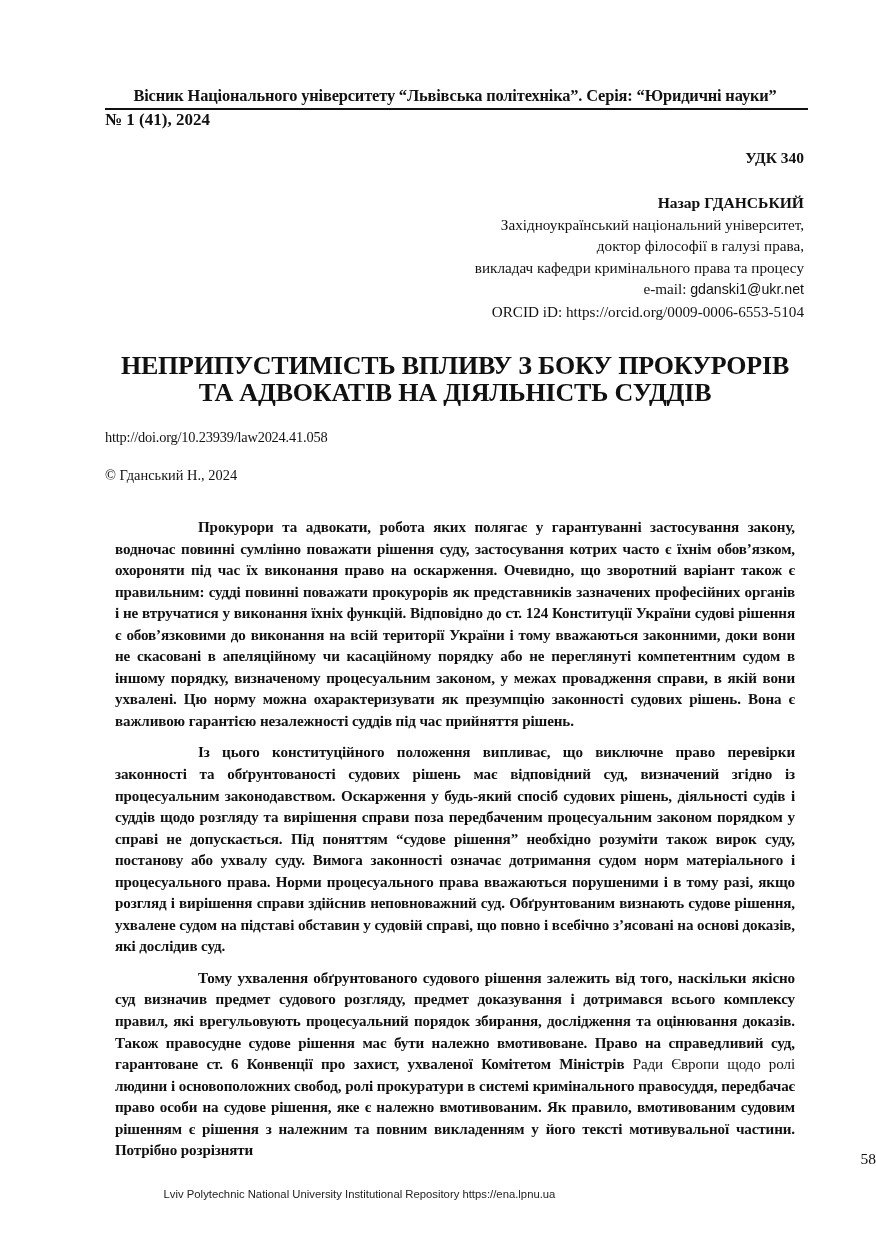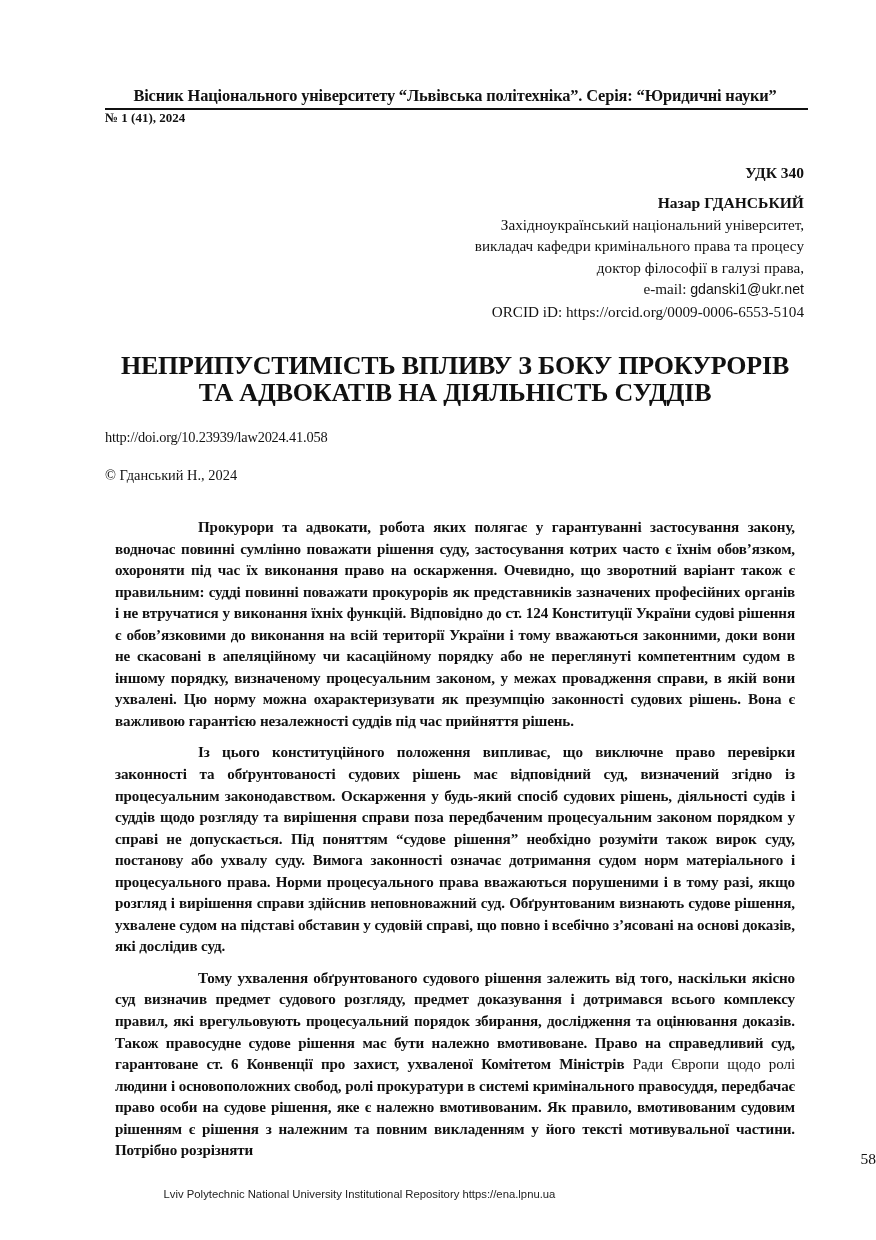--- a/index.html
+++ b/index.html
@@ -7,22 +7,22 @@
       width: 876px; height: 1240px; position: relative; overflow: hidden;
       font-family: "Liberation Serif", "DejaVu Serif", serif; color: #111;
     }
     .abs { position: absolute; }
     #journal-header {
       left: 105px; top: 86px; width: 700px;
       font-weight: bold; font-size: 16.4px; letter-spacing: -0.15px;
       text-align: center; white-space: nowrap;
     }
     #header-rule { left: 105px; top: 108px; width: 703px; height: 0; border-top: 2px solid #111; }
-    #issue { left: 105px; top: 110px; font-weight: bold; font-size: 13px; }
-    #udc { right: 72px; top: 164px; font-weight: bold; font-size: 15.5px; }
+    #issue { left: 105px; top: 110px; font-weight: bold; font-size: 17px; }
+    #udc { right: 72px; top: 149px; font-weight: bold; font-size: 15.5px; }
     #author-block { right: 72px; top: 192px; text-align: right; font-size: 15.2px; line-height: 21.6px; }
     #author-name { font-weight: bold; font-size: 15.6px; }
     .email-val { font-family: "Liberation Sans", "DejaVu Sans", sans-serif; font-size: 14.2px; }
     #title { left: 105px; top: 352px; width: 700px; text-align: center; font-weight: bold; font-size: 26px; line-height: 27px; letter-spacing: -0.2px; }
     #doi { left: 105px; top: 429px; font-size: 14.4px; letter-spacing: -0.2px; }
     #copyright { left: 105px; top: 467px; font-size: 14.4px; }
     #body-text {
       left: 105px; top: 507px; width: 700px;
       font-weight: bold; font-size: 15.1px; line-height: 21.55px;
       text-align: justify; letter-spacing: -0.12px;
@@ -40,22 +40,22 @@
 
 <div id="journal-header" class="abs">Вісник Національного університету “Львівська політехніка”. Серія: “Юридичні науки”</div>
 <div id="header-rule" class="abs"></div>
 <div id="issue" class="abs">№ 1 (41), 2024</div>
 
 <div id="udc" class="abs">УДК 340</div>
 
 <div id="author-block" class="abs">
   <div id="author-name">Назар ГДАНСЬКИЙ</div>
   <div>Західноукраїнський національний університет,</div>
+  <div>доктор філософії в галузі права,</div>
   <div>викладач кафедри кримінального права та процесу</div>
-  <div>доктор філософії в галузі права,</div>
   <div><span>e-mail: </span><span class="email-val">gdanski1@ukr.net</span></div>
   <div>ORCID iD: https://orcid.org/0009-0006-6553-5104</div>
 </div>
 
 <div id="title" class="abs">
   <div>НЕПРИПУСТИМІСТЬ ВПЛИВУ З БОКУ ПРОКУРОРІВ</div>
   <div>ТА АДВОКАТІВ НА ДІЯЛЬНІСТЬ СУДДІВ</div>
 </div>
 
 <div id="doi" class="abs">http://doi.org/10.23939/law2024.41.058</div>

